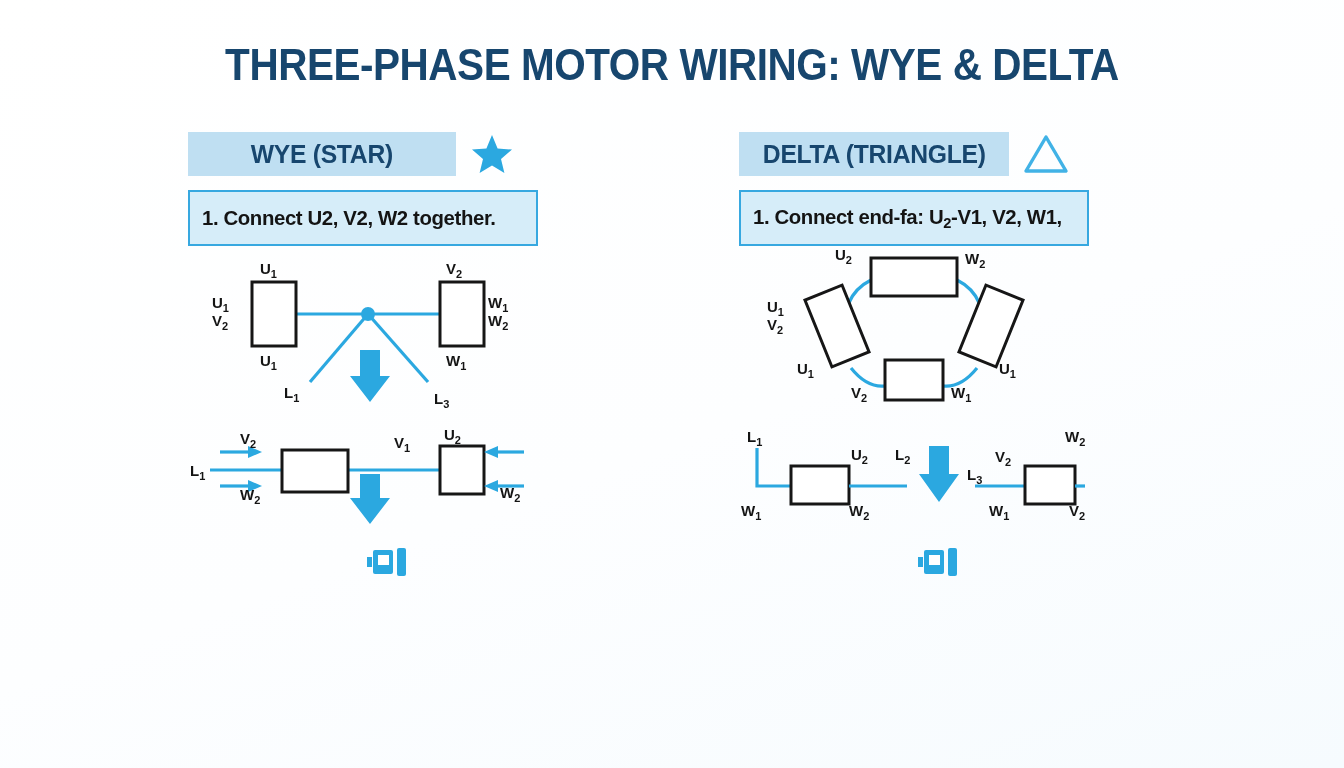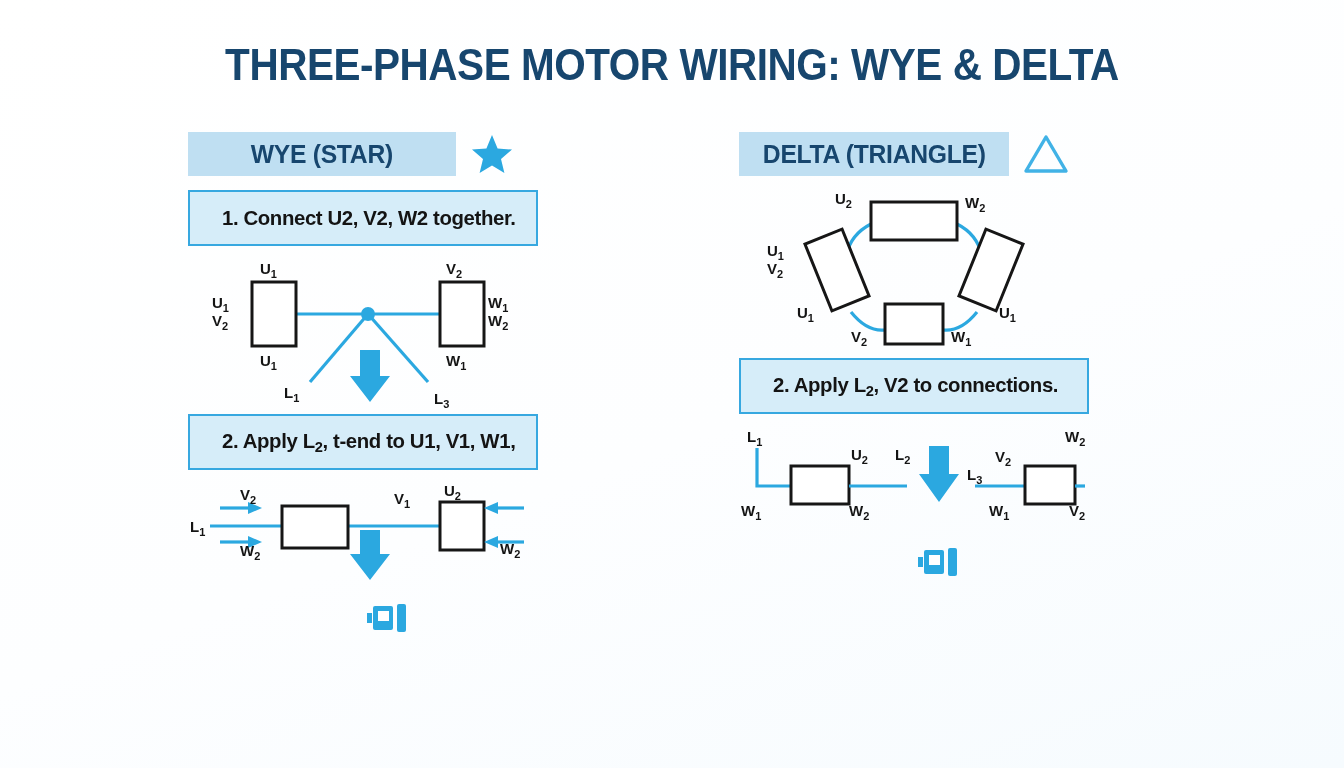--- a/index.html
+++ b/index.html
@@ -65,21 +65,21 @@
   }
   .head-icon { margin-left: 14px; display: flex; align-items: center; }
 
   
   .step-box {
     background: #d6edf9;
     border: 2px solid #37a8e0;
     height: 56px;
     display: flex;
     align-items: center;
-    padding-left: 32px;
+    padding-left: 12px;
     width: 350px;
   }
   .step-text {
     font-size: 21px;
     font-weight: bold;
     color: #141414;
     letter-spacing: -0.4px;
     white-space: nowrap;
     transform: scaleX(0.97);
     transform-origin: left center;
@@ -163,23 +163,20 @@
 
         <text class="lbl" x="96" y="152">L<tspan class="sub" dy="4">1</tspan></text>
         <text class="lbl" x="246" y="158">L<tspan class="sub" dy="4">3</tspan></text>
 
         <g class="arrow">
           <polygon points="172,104 192,104 192,130 202,130 182,156 162,130 172,130"></polygon>
         </g>
       </svg>
     </div>
 
-    <div class="step-box">
-      <span class="step-text">2. Apply L<sub>2</sub>, t-end to U1, V1, W1,</span>
-    </div>
 
     <div class="gap-b"></div>
 
     <div class="diagram dia-bottom">
       <svg width="350" height="108" viewBox="0 0 350 108">
 
         <line class="wire" x1="22" y1="46" x2="252" y2="46"></line>
 
         <line class="wire" x1="32" y1="28" x2="60" y2="28"></line>
         <polygon class="arrow" points="60,22 74,28 60,34"></polygon>
@@ -228,20 +225,23 @@
       </div>
       <span class="head-icon">
         <svg width="46" height="42" viewBox="0 0 46 42">
           <polygon points="23,4 43,38 3,38" fill="none" stroke="#41b2e6" stroke-width="3.4" stroke-linejoin="round"></polygon>
         </svg>
       </span>
     </div>
 
     <div class="gap-a"></div>
 
+    <div class="step-box">
+      <span class="step-text">1. Connect end-fa: U<sub>2</sub>-V1, V2, W1,</span>
+    </div>
 
     <div class="diagram dia-top">
       <svg width="350" height="168" viewBox="0 0 350 168">
 
         <path class="wire" d="M 106,96 Q 100,50 132,34"></path>
         <path class="wire" d="M 218,34 Q 250,50 244,96"></path>
         <path class="wire" d="M 112,122 Q 128,142 146,140"></path>
         <path class="wire" d="M 204,140 Q 222,142 238,122"></path>
 
         <rect class="coil" x="132" y="12" width="86" height="38"></rect>
@@ -256,23 +256,20 @@
         <text class="lbl" x="226" y="18">W<tspan class="sub" dy="4">2</tspan></text>
         <text class="lbl" x="28" y="66">U<tspan class="sub" dy="4">1</tspan></text>
         <text class="lbl" x="28" y="84">V<tspan class="sub" dy="4">2</tspan></text>
         <text class="lbl" x="58" y="128">U<tspan class="sub" dy="4">1</tspan></text>
         <text class="lbl" x="112" y="152">V<tspan class="sub" dy="4">2</tspan></text>
         <text class="lbl" x="212" y="152">W<tspan class="sub" dy="4">1</tspan></text>
         <text class="lbl" x="260" y="128">U<tspan class="sub" dy="4">1</tspan></text>
       </svg>
     </div>
 
-    <div class="step-box">
-      <span class="step-text">2. Apply L<sub>2</sub>, V2 to connections.</span>
-    </div>
 
     <div class="gap-b"></div>
 
     <div class="diagram dia-bottom">
       <svg width="350" height="108" viewBox="0 0 350 108">
 
         <path class="wire" d="M 18,24 L 18,62 L 52,62"></path>
         <rect class="coil" x="52" y="42" width="58" height="38"></rect>
         <line class="wire" x1="110" y1="62" x2="168" y2="62"></line>
 

